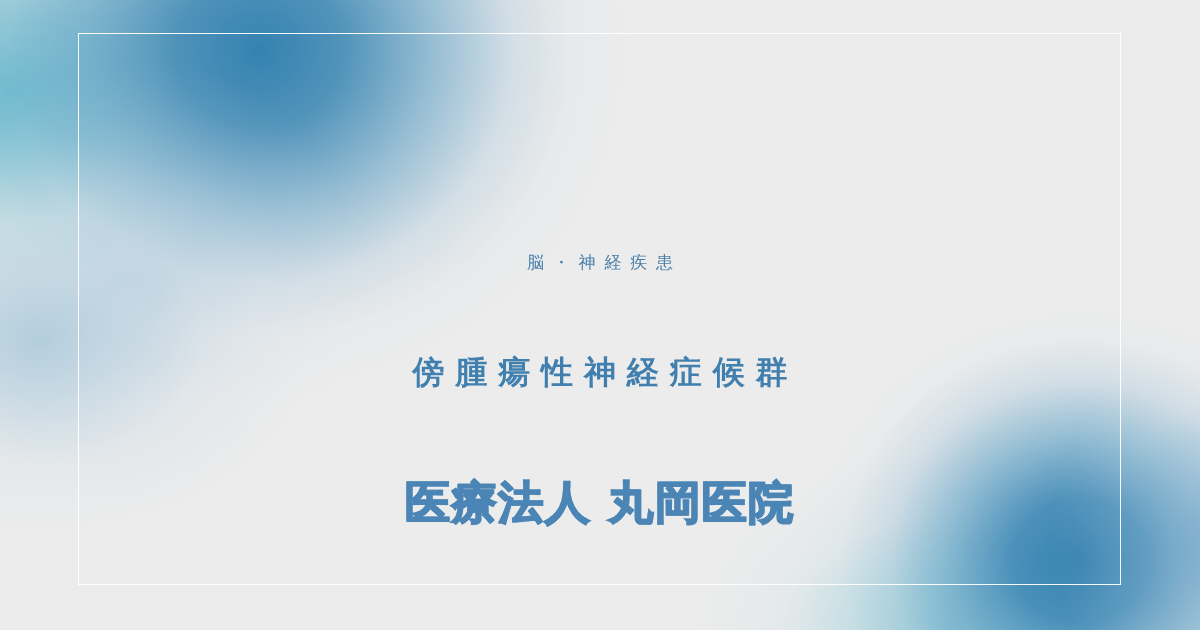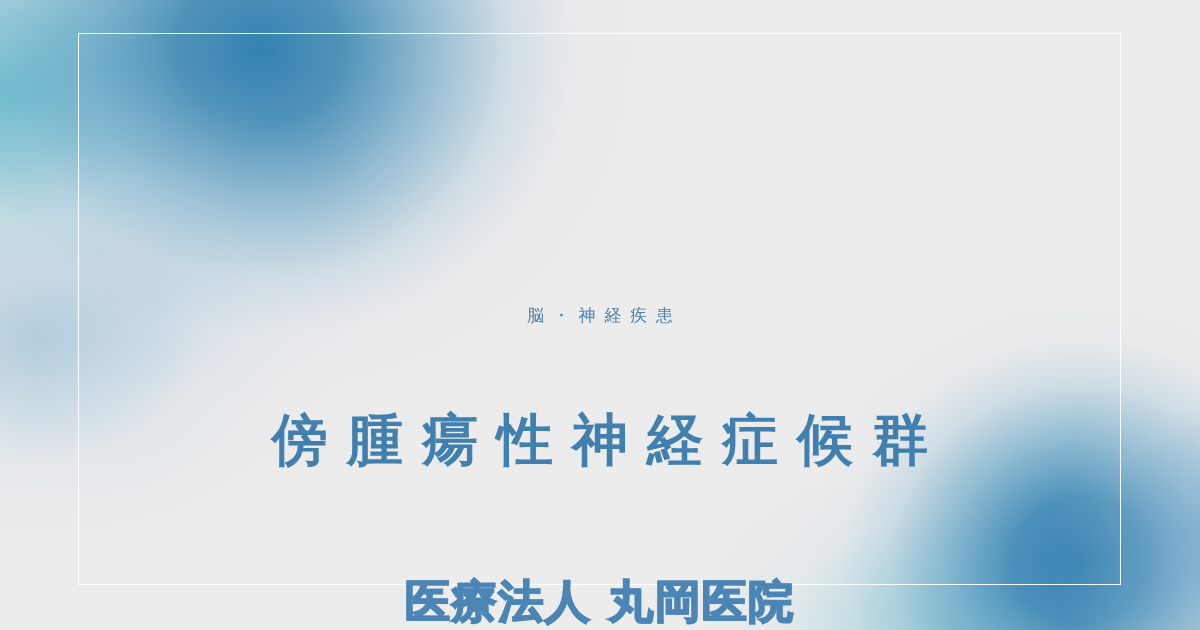--- a/index.html
+++ b/index.html
@@ -148,37 +148,37 @@
     pointer-events: none;
   }
 
   
   .content {
     position: absolute;
     inset: 0;
     display: flex;
     flex-direction: column;
     align-items: center;
-    justify-content: flex-end;
+    justify-content: center;
   }
 
   .eyebrow {
     margin-top: 152px;
     font-size: 17px;
     font-weight: 500;
     letter-spacing: 0.52em;
     text-indent: 0.52em;
     color: #4a80ab;
     line-height: 1.4;
     white-space: nowrap;
   }
 
   .main-title {
     margin-top: 78px;
-    font-size: 56px;
+    font-size: 32px;
     font-weight: 700;
     letter-spacing: 0.34em;
     text-indent: 0.34em;
     color: #4180ae;
     line-height: 1.22;
     white-space: nowrap;
   }
 
   .org-name {
     margin-top: 62px;

